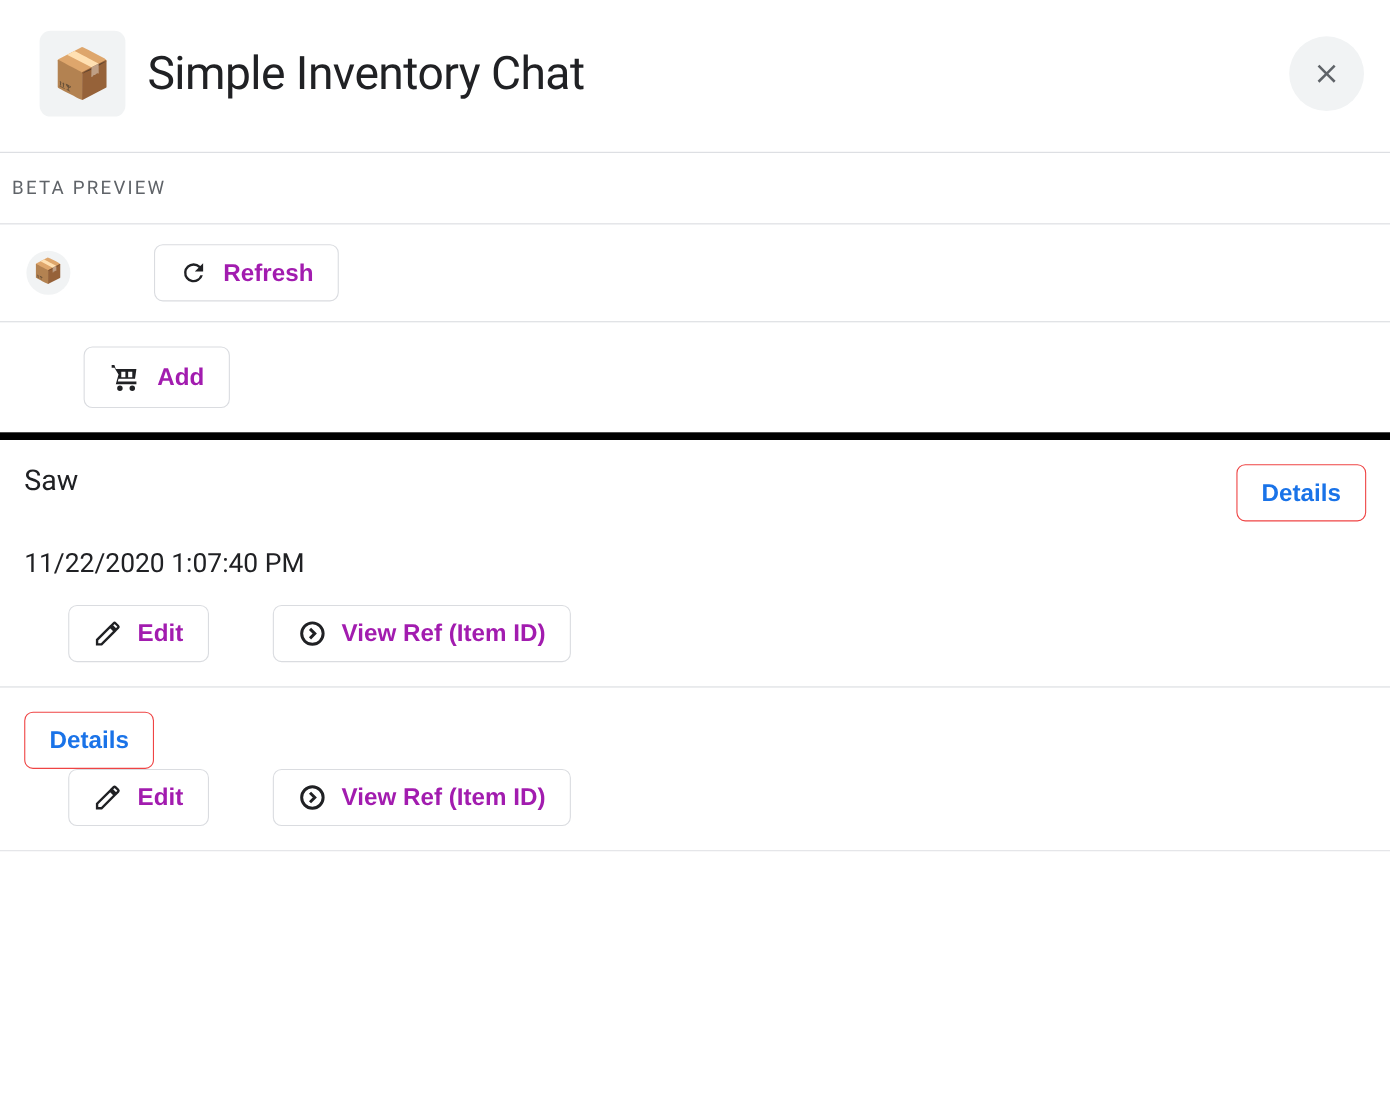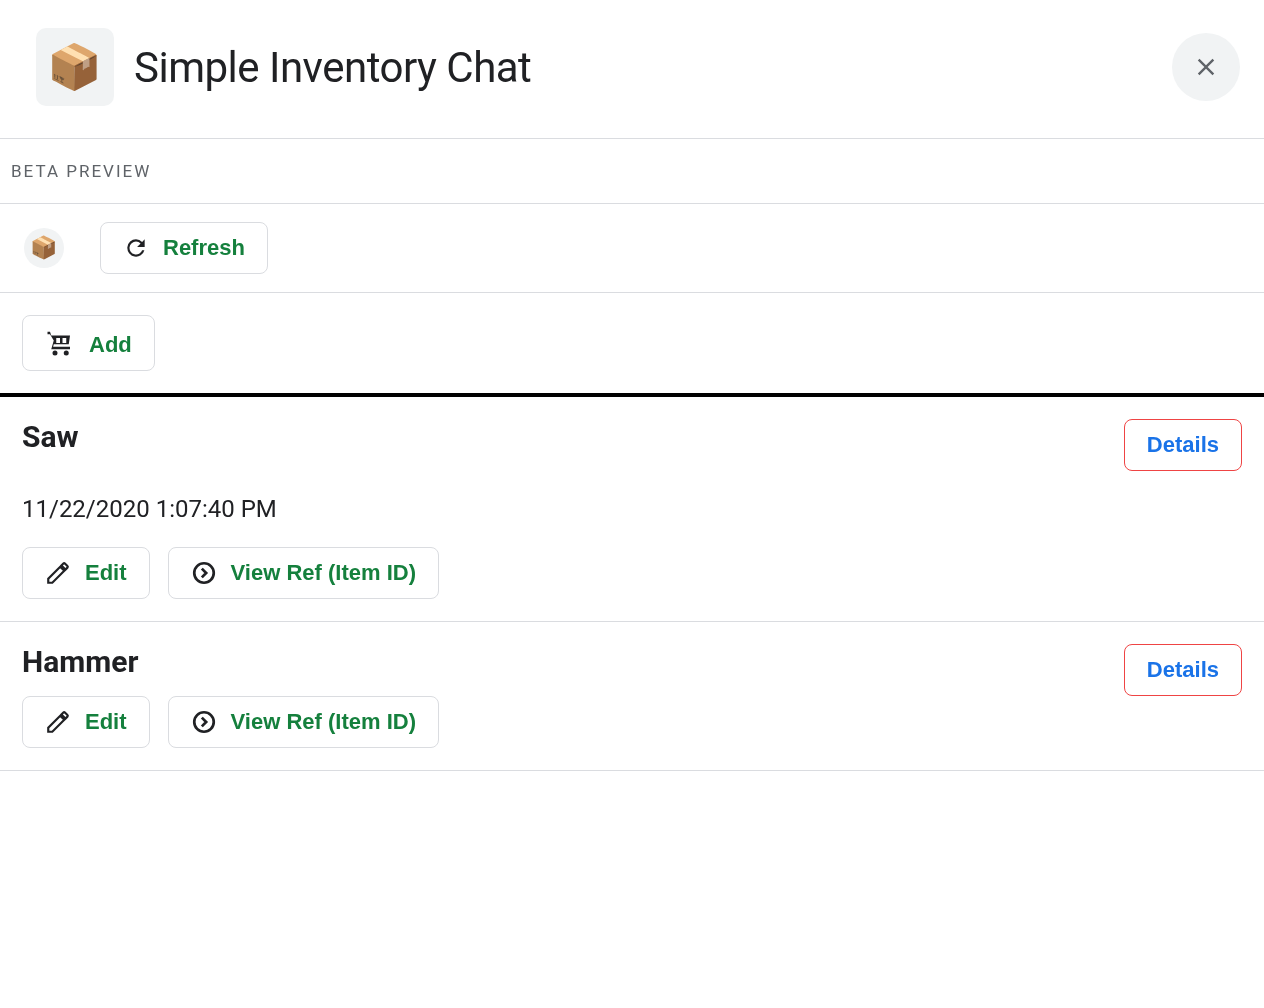--- a/index.html
+++ b/index.html
@@ -59,49 +59,50 @@
     margin-right: 36px;
   }
   .section-title {
     font-size: 26px;
     font-weight: 700;
     color: #202124;
     flex: 1;
   }
   .btn {
     display: inline-flex;
-    align-items: flex-end;
+    align-items: center;
     gap: 14px;
     background: #fff;
     border: 1px solid #dadce0;
     border-radius: 8px;
     padding: 12px 22px;
     font-size: 22px;
     font-weight: 600;
-    color: #15803d;
+    color: #a21caf;
     cursor: pointer;
+    margin-left: 40px;
   }
   .btn .icon { display: flex; color: #202124; }
   .btn .icon svg { width: 26px; height: 26px; }
   .add-row {
-    padding: 22px 22px;
-    border-bottom: 4px solid #000000;
+    padding: 22px 36px;
+    border-bottom: 7px solid #000000;
   }
   .add-row .btn .icon svg { width: 30px; height: 30px; }
   .item {
     border-bottom: 1px solid #dadce0;
     padding: 22px 22px;
   }
   .item-top {
     display: flex;
     align-items: flex-start;
   }
   .item-name {
-    font-size: 30px;
-    font-weight: 700;
+    font-size: 26px;
+    font-weight: 400;
     color: #202124;
     flex: 1;
   }
   .item-ts {
     font-size: 24px;
     color: #202124;
     margin-top: 24px;
     margin-bottom: 24px;
     font-weight: 400;
   }
@@ -187,21 +188,20 @@
             <path d="M10 8l4 4-4 4"></path>
           </svg>
       </span>
       <span>View Ref (Item ID)</span>
     </button>
   </div>
 </div>
 
 <div class="item">
   <div class="item-top">
-    <div class="item-name">Hammer</div>
     <button class="details-btn">Details</button>
   </div>
   <div class="item-actions">
     <button class="btn">
       <span class="icon">
         <svg viewBox="0 0 24 24" fill="none" stroke="currentColor" stroke-width="2">
             <path d="M3 17.25V21h3.75L17.81 9.94l-3.75-3.75L3 17.25zM20.71 7.04a1 1 0 0 0 0-1.41l-2.34-2.34a1 1 0 0 0-1.41 0l-1.83 1.83 3.75 3.75 1.83-1.83z"></path>
           </svg>
       </span>
       <span>Edit</span>

